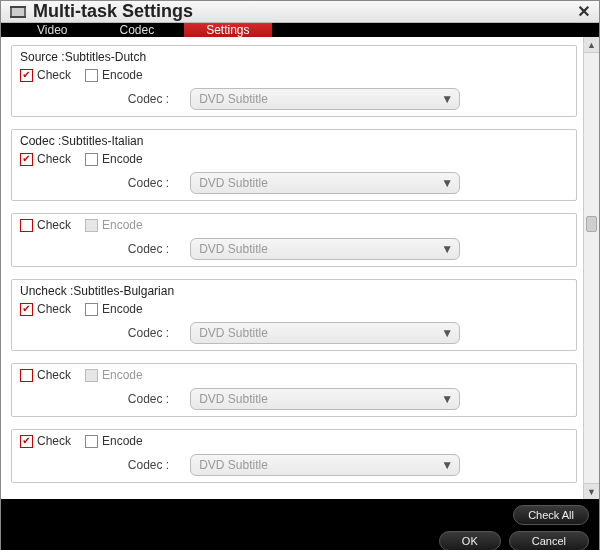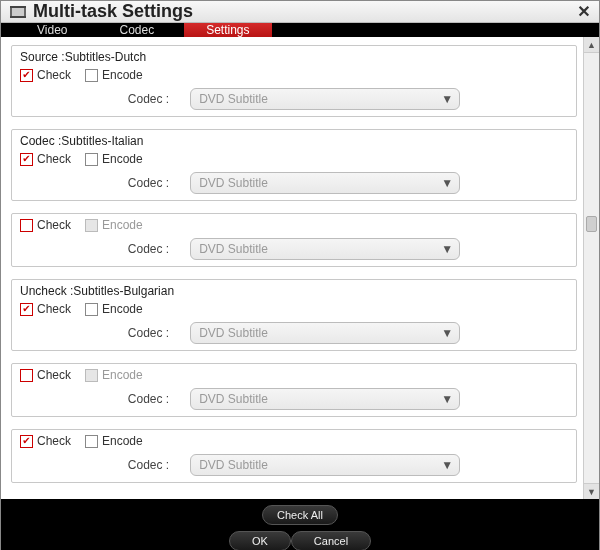--- a/index.html
+++ b/index.html
@@ -30,21 +30,21 @@
   .codec-sel { width:270px; height:22px; border:1px solid #bcbcbc; background:linear-gradient(#f5f5f5,#e9e9e9); display:flex; align-items:center; justify-content:space-between; padding:0 4px 0 8px; color:#9a9a9a; font-size:12px; border-radius:6px; }
   .codec-sel .arrow { width:16px; height:16px; display:flex; align-items:center; justify-content:center; color:#555; }
 
   .vscroll { width:16px; background:#efefef; border-left:1px solid #ccc; display:flex; flex-direction:column; }
   .vscroll .btn { height:16px; background:#e3e3e3; border-bottom:1px solid #ccc; display:flex; align-items:center; justify-content:center; font-size:9px; color:#555; }
   .vscroll .btn.down { border-bottom:none; border-top:1px solid #ccc; }
   .vscroll .track { flex:1; position:relative; }
   .vscroll .thumb { position:absolute; left:2px; right:2px; top:38%; height:16px; background:#cfcfcf; border:1px solid #aaa; border-radius:2px; }
 
   .footer { background:#000; padding:6px 10px 8px 10px; display:flex; flex-direction:column; gap:6px; }
-  .footer-row { display:flex; justify-content:center; gap:0; }
+  .footer-row { display:flex; justify-content:flex-end; gap:8px; }
   .fbtn { background:linear-gradient(#3a3a3a,#1a1a1a); color:#eee; border:1px solid #555; border-radius:10px; font-size:11px; padding:3px 14px; cursor:pointer; }
   .fbtn.wide { padding:3px 22px; }
 </style>
 </head>
 <body>
 
 <div class="window">
 
   <div class="titlebar">
     <span class="app-icon">

